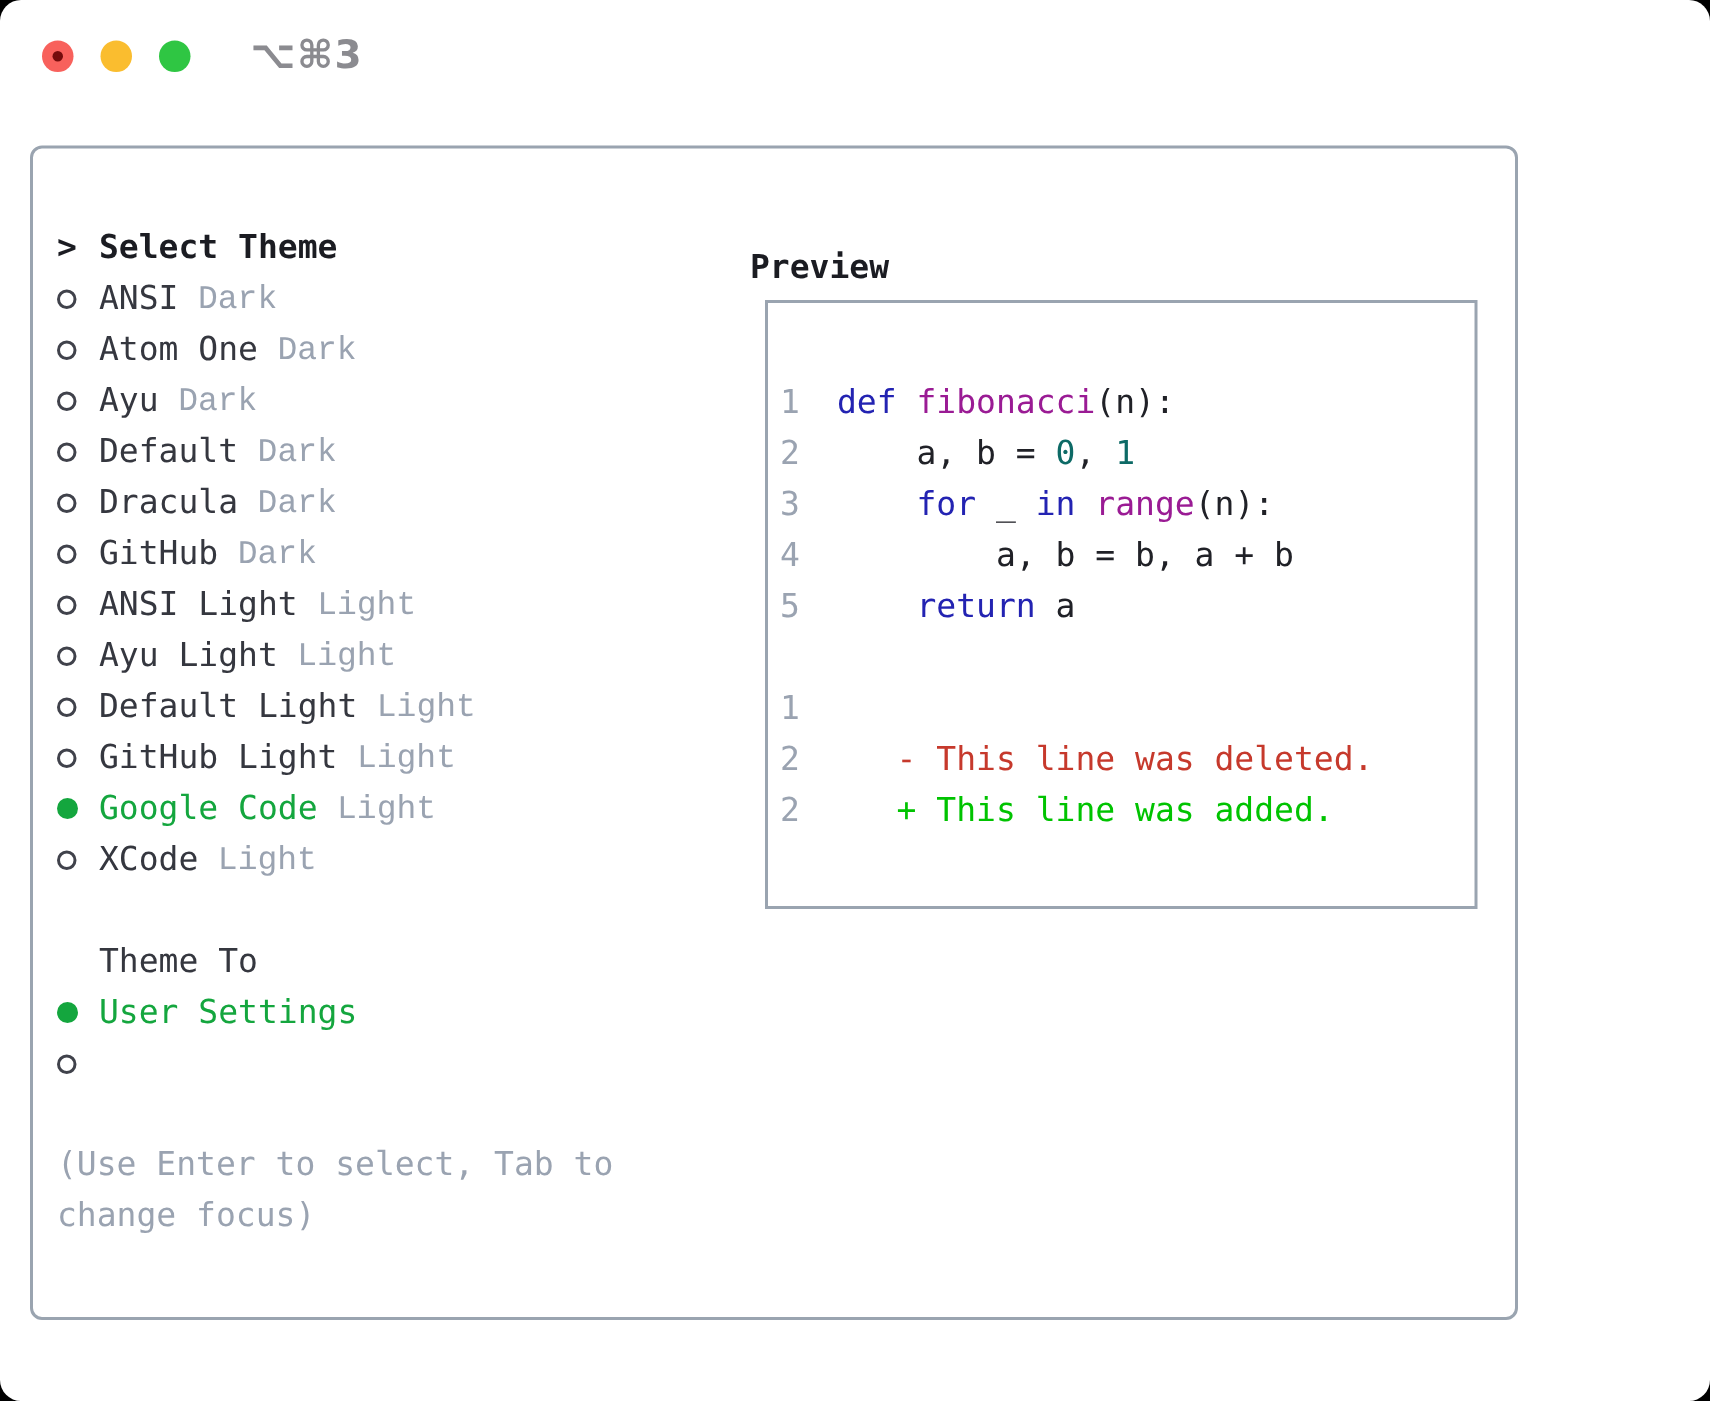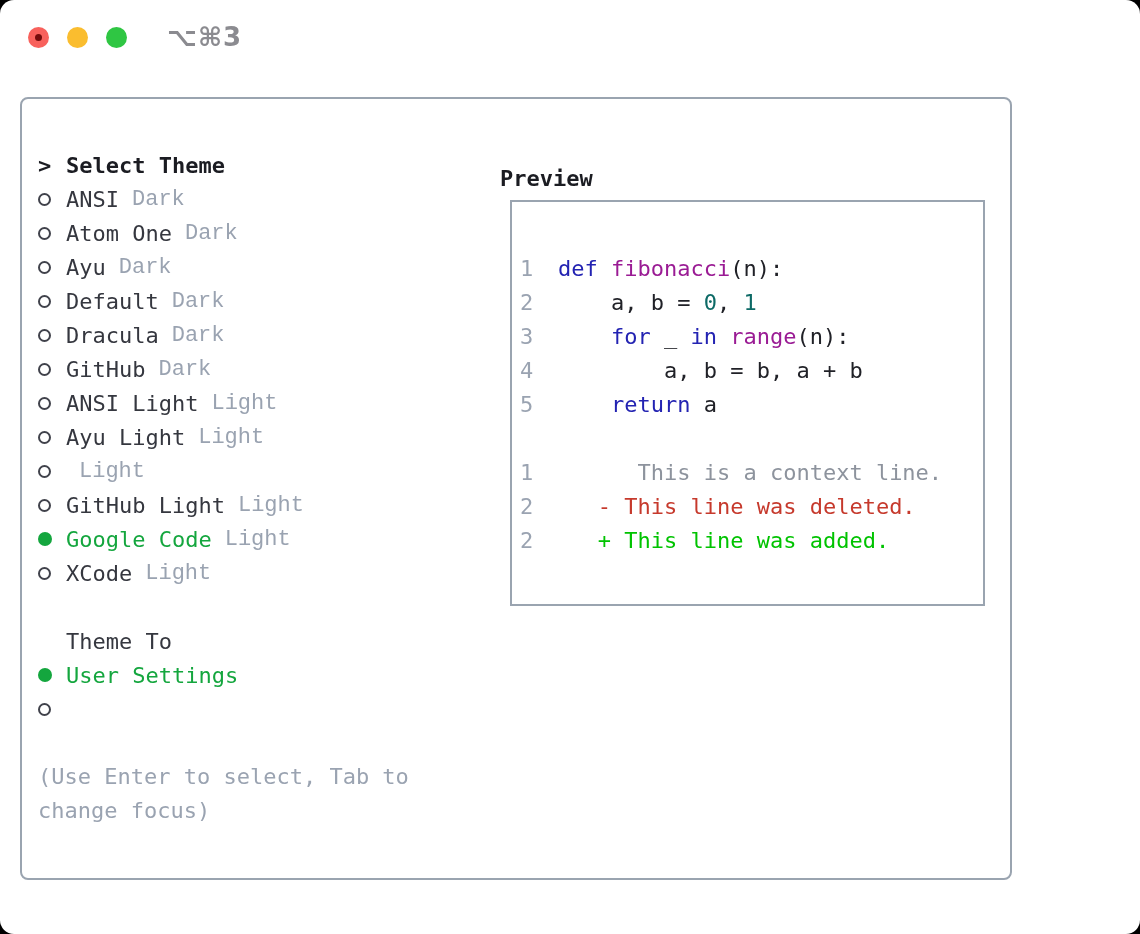--- a/index.html
+++ b/index.html
@@ -78,21 +78,21 @@
 
       <div id="theme-list">
           <div class="row"><span class="marker"><span class="ring"></span></span><span class="theme-name">ANSI</span><span class="variant">Dark</span></div>
           <div class="row"><span class="marker"><span class="ring"></span></span><span class="theme-name">Atom One</span><span class="variant">Dark</span></div>
           <div class="row"><span class="marker"><span class="ring"></span></span><span class="theme-name">Ayu</span><span class="variant">Dark</span></div>
           <div class="row"><span class="marker"><span class="ring"></span></span><span class="theme-name">Default</span><span class="variant">Dark</span></div>
           <div class="row"><span class="marker"><span class="ring"></span></span><span class="theme-name">Dracula</span><span class="variant">Dark</span></div>
           <div class="row"><span class="marker"><span class="ring"></span></span><span class="theme-name">GitHub</span><span class="variant">Dark</span></div>
           <div class="row"><span class="marker"><span class="ring"></span></span><span class="theme-name">ANSI Light</span><span class="variant">Light</span></div>
           <div class="row"><span class="marker"><span class="ring"></span></span><span class="theme-name">Ayu Light</span><span class="variant">Light</span></div>
-          <div class="row"><span class="marker"><span class="ring"></span></span><span class="variant">Light</span></div>
+          <div class="row"><span class="marker"><span class="ring"></span></span><span class="theme-name">Default Light</span><span class="variant">Light</span></div>
           <div class="row"><span class="marker"><span class="ring"></span></span><span class="theme-name">GitHub Light</span><span class="variant">Light</span></div>
           <div class="row"><span class="marker"><span class="dot"></span></span><span class="theme-name sel">Google Code</span><span class="variant">Light</span></div>
           <div class="row"><span class="marker"><span class="ring"></span></span><span class="theme-name">XCode</span><span class="variant">Light</span></div>
         </div>
 
       <div class="gap-row"></div>
 
       <div class="row">
         <span class="marker"></span>
         <span>Theme To</span>
@@ -111,20 +111,20 @@
     </div>
 
     <div class="pbox">
       <div class="code" id="code-area">
           <div class="cl"><span class="ln">1</span><span class="kw">def</span><span> </span><span class="fn">fibonacci</span><span>(n):</span></div>
           <div class="cl"><span class="ln">2</span><span>    a, b = </span><span class="num">0</span><span>, </span><span class="num">1</span></div>
           <div class="cl"><span class="ln">3</span><span>    </span><span class="kw">for</span><span> _ </span><span class="kw">in</span><span> </span><span class="fn">range</span><span>(n):</span></div>
           <div class="cl"><span class="ln">4</span><span>        a, b = b, a + b</span></div>
           <div class="cl"><span class="ln">5</span><span>    </span><span class="kw">return</span><span> a</span></div>
           <div class="cl"><span class="ln"></span></div>
-          <div class="cl"><span class="ln">1</span><span class="ctx">      This is a context line.</span></div>
+          <div class="cl"><span class="ln">1</span></div>
           <div class="cl"><span class="ln">2</span><span class="del">   - This line was deleted.</span></div>
           <div class="cl"><span class="ln">2</span><span class="add">   + This line was added.</span></div>
         </div>
     </div>
 
   </div>
 </div>
 
 </body></html>

